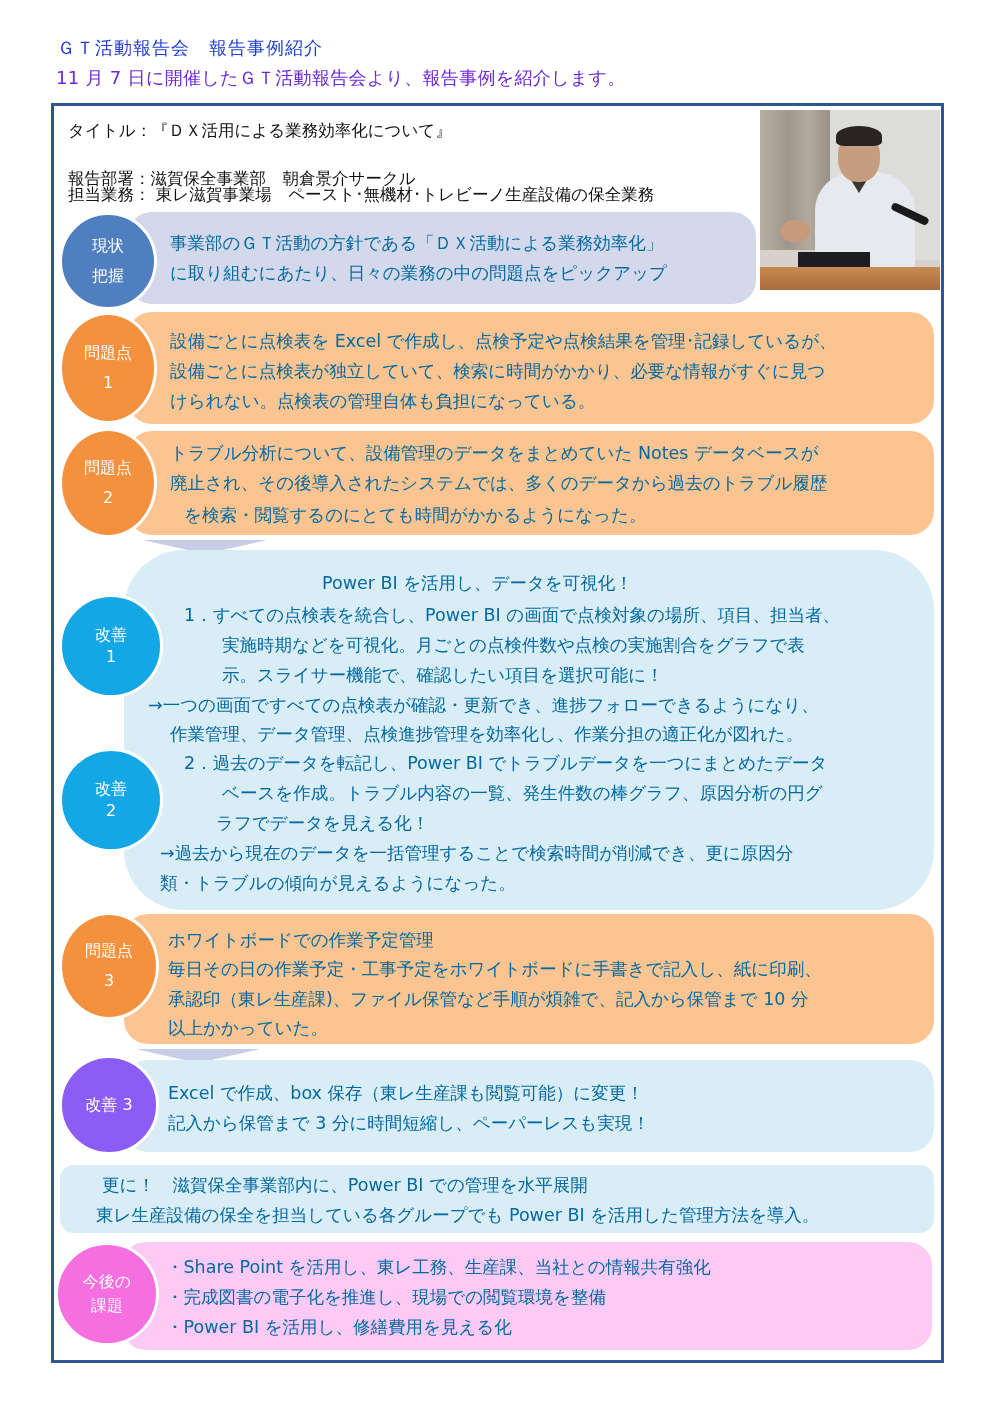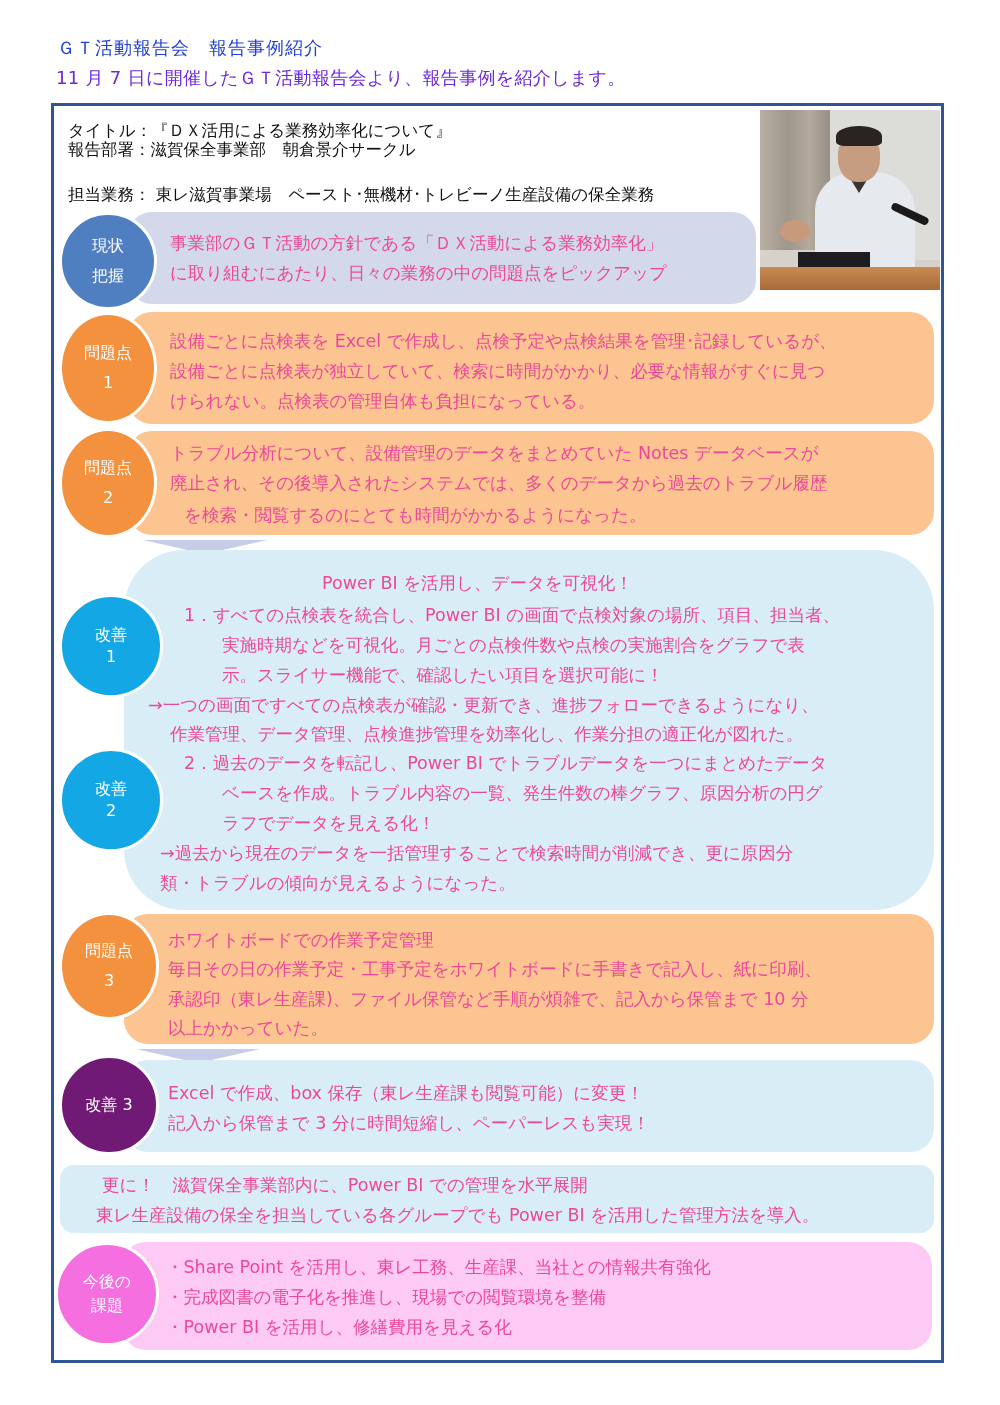--- a/index.html
+++ b/index.html
@@ -42,21 +42,21 @@
     .photo .hand { position:absolute; left:20px; top:110px; width:30px; height:22px; border-radius:50%; background:#c89a7c; }
     .photo .mic { position:absolute; left:130px; top:100px; width:40px; height:8px; border-radius:4px; background:#1a1a1a; transform: rotate(25deg); }
     .photo .monitor { position:absolute; left:38px; top:142px; width:72px; height:20px; background:#1d1d1f; }
     .photo .podium { position:absolute; left:0; top:157px; width:180px; height:23px; background: linear-gradient(180deg,#c98a52,#a96b3a); }
 
     .band {
       position: absolute;
       border-radius: 24px;
     }
     .band-text {
-      position: absolute; font-size: 17.5px; line-height: 31px; color: #ec4899; white-space: nowrap;
+      position: absolute; font-size: 17.5px; line-height: 31px; color: #0369a1; white-space: nowrap;
     }
     .circle {
       position: absolute; border-radius: 50%;
       border: 3px solid #ffffff;
       color: #ffffff; display: flex; flex-direction: column; align-items: center; justify-content: center;
       text-align: left; font-size: 16px; line-height: 30px;
     }
     .arrow {
       position: absolute; width: 0; height: 0;
       border-left: 62px solid transparent; border-right: 62px solid transparent;
@@ -65,21 +65,21 @@
   </style>
 </head>
 <body>
 
 <div class="heading">ＧＴ活動報告会　報告事例紹介</div>
 <div class="intro">11 月 7 日に開催したＧＴ活動報告会より、報告事例を紹介します。</div>
 
 <div class="frame"></div>
 
 <div class="meta-line" style="top:120px;text-align:right;">タイトル：『ＤＸ活用による業務効率化について』</div>
-<div class="meta-line" style="top:139px;text-align:center;">報告部署：滋賀保全事業部　朝倉景介サークル</div>
+<div class="meta-line" style="top:168px;text-align:center;">報告部署：滋賀保全事業部　朝倉景介サークル</div>
 <div class="meta-line" style="top:184px;">担当業務：  東レ滋賀事業場　ペースト･無機材･トレビーノ生産設備の保全業務</div>
 
 <div class="photo">
   <div class="curtain"></div>
   <div class="wall"></div>
   <div class="body"></div>
   <div class="collar"></div>
   <div class="head"></div>
   <div class="hair"></div>
   <div class="hand"></div>
@@ -126,38 +126,38 @@
   <span>2</span>
 </div>
 <div class="band-text" style="left:322px; top:568px;">Power BI を活用し、データを可視化！</div>
 <div class="band-text" style="left:184px; top:600px;">1．すべての点検表を統合し、Power BI の画面で点検対象の場所、項目、担当者、</div>
 <div class="band-text" style="left:222px; top:630px;">実施時期などを可視化。月ごとの点検件数や点検の実施割合をグラフで表</div>
 <div class="band-text" style="left:222px; top:660px;">示。スライサー機能で、確認したい項目を選択可能に！</div>
 <div class="band-text" style="left:148px; top:690px;">→一つの画面ですべての点検表が確認・更新でき、進捗フォローできるようになり、</div>
 <div class="band-text" style="left:170px; top:719px;">作業管理、データ管理、点検進捗管理を効率化し、作業分担の適正化が図れた。</div>
 <div class="band-text" style="left:184px; top:748px;">2．過去のデータを転記し、Power BI でトラブルデータを一つにまとめたデータ</div>
 <div class="band-text" style="left:222px; top:778px;">ベースを作成。トラブル内容の一覧、発生件数の棒グラフ、原因分析の円グ</div>
-<div class="band-text" style="left:222px; top:808px;">ラフでデータを見える化！</div>
+<div class="band-text" style="left:216px; top:808px;">ラフでデータを見える化！</div>
 <div class="band-text" style="left:160px; top:838px;">→過去から現在のデータを一括管理することで検索時間が削減でき、更に原因分</div>
 <div class="band-text" style="left:160px; top:868px;">類・トラブルの傾向が見えるようになった。</div>
 
 <div class="band" style="left:124px; top:914px; width:810px; height:130px; background:#fbc490;"></div>
 <div class="circle" style="left:59px; top:912px; width:100px; height:108px; background:#f4913f;">
   <span>問題点</span>
   <span>3</span>
 </div>
 <div class="band-text" style="left:168px; top:925px;font-family:Liberation Serif, serif;">ホワイトボードでの作業予定管理</div>
 <div class="band-text" style="left:168px; top:954px;">毎日その日の作業予定・工事予定をホワイトボードに手書きで記入し、紙に印刷、</div>
 <div class="band-text" style="left:168px; top:984px;">承認印（東レ生産課)、ファイル保管など手順が煩雑で、記入から保管まで 10 分</div>
 <div class="band-text" style="left:168px; top:1013px;">以上かかっていた。</div>
 
 <div class="arrow" style="left:136px; top:1049px;"></div>
 
 <div class="band" style="left:124px; top:1060px; width:810px; height:92px; background:#d9edf6;"></div>
-<div class="circle" style="left:59px; top:1055px; width:100px; height:100px; background:#701a75;">
+<div class="circle" style="left:59px; top:1055px; width:100px; height:100px; background:#8b5cf6;">
   <span>改善 3</span>
 </div>
 <div class="band-text" style="left:168px; top:1078px;">Excel で作成、box 保存（東レ生産課も閲覧可能）に変更！</div>
 <div class="band-text" style="left:168px; top:1108px;">記入から保管まで 3 分に時間短縮し、ペーパーレスも実現！</div>
 
 <div class="band" style="left:60px; top:1165px; width:874px; height:68px; background:#d9edf6; border-radius:14px;"></div>
 <div class="band-text" style="left:102px; top:1170px;">更に！　滋賀保全事業部内に、Power BI での管理を水平展開</div>
 <div class="band-text" style="left:96px; top:1200px;">東レ生産設備の保全を担当している各グループでも Power BI を活用した管理方法を導入。</div>
 
 <div class="band" style="left:122px; top:1242px; width:810px; height:108px; background:#fccaf4;"></div>

